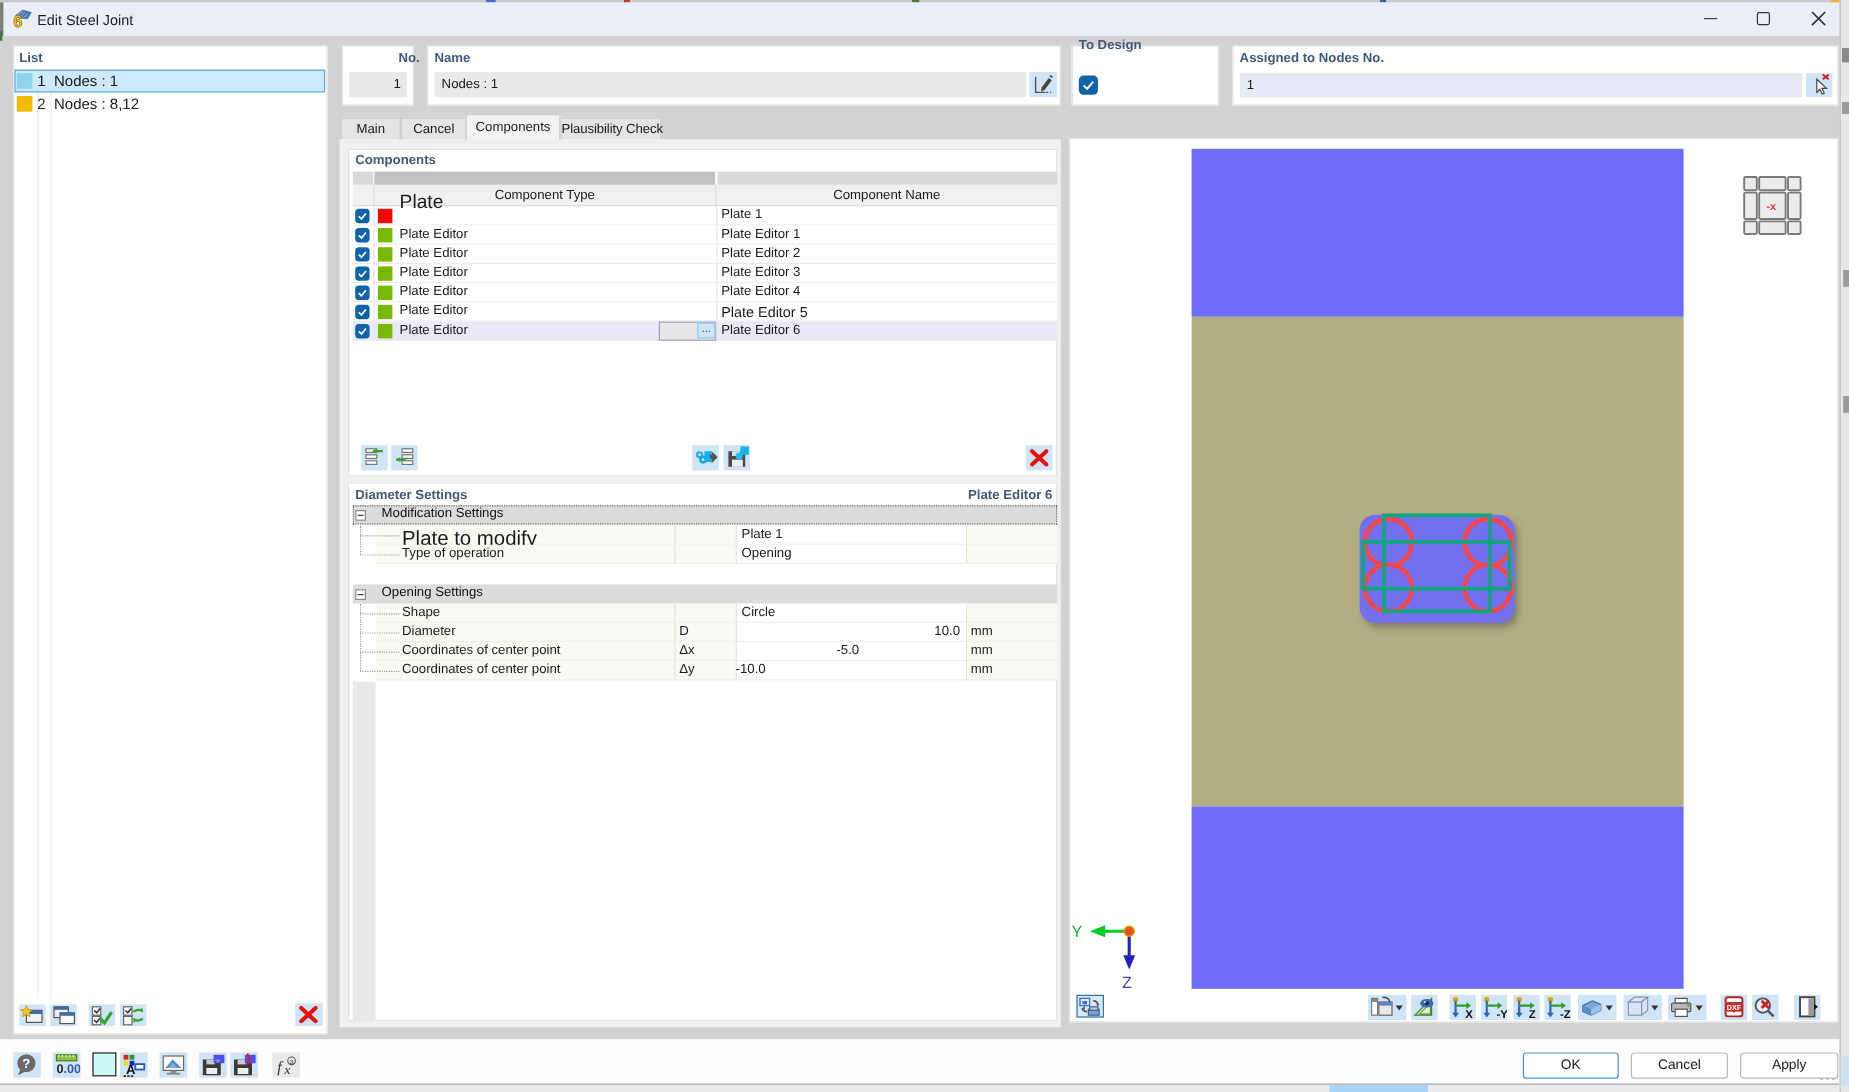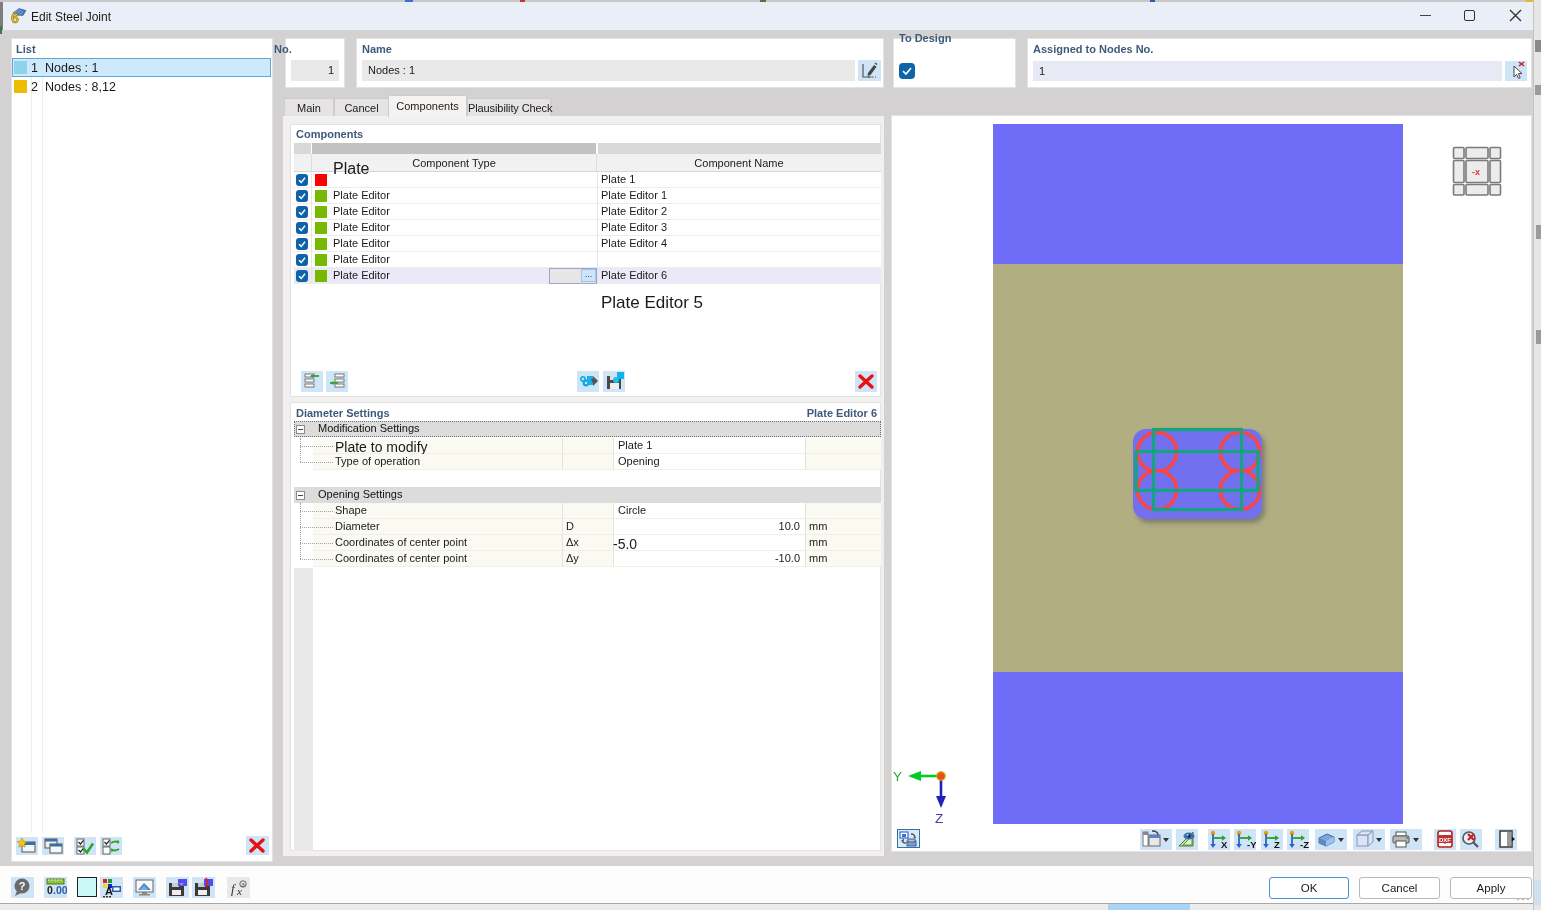--- a/index.html
+++ b/index.html
@@ -94,21 +94,21 @@
 </svg>
     </div>
 <div class="ib" style="left:246px;top:836px;width:23px;height:19px;">
       <svg width="22" height="19" viewBox="0 0 22 19">
 <path d="M5 4 L17 15 M17 4 L5 15" stroke="#e81010" stroke-width="3.4" stroke-linecap="round"></path>
 </svg>
     </div>
 </div>
 
 <div class="panel" style="left:285px;top:38px;width:60px;height:50px;"></div>
-<div class="abs glabel" style="left:274px;top:43px;">No.</div>
+<div class="abs glabel" style="left:287px;top:43px;padding-left:45px;">No.</div>
 <div class="fld" style="left:291px;top:60px;width:48px;height:21px;text-align:right;line-height:21px;padding-right:5px;">1</div>
 
 <div class="panel" style="left:356px;top:38px;width:528px;height:50px;"></div>
 <div class="abs glabel" style="left:362px;top:43px;">Name</div>
 <div class="fld" style="left:362px;top:60px;width:493px;height:21px;line-height:21px;padding-left:6px;">Nodes : 1</div>
 <div class="ib" style="left:858px;top:60px;width:23px;height:21px;">
     <svg width="23" height="21" viewBox="0 0 23 21">
 <path d="M5 4 v13 h8" stroke="#555" fill="none" stroke-width="1.2"></path>
 <path d="M10 13 L16 5 l2.5 1.8 L12.5 15 l-3 1 z" fill="#444"></path>
 <path d="M17 3 l2 1.5" stroke="#444" stroke-width="1.5"></path>
@@ -198,21 +198,21 @@
 <div class="abs" style="left:333px;top:237px;font-size:11px;">Plate Editor</div>
 <div class="abs" style="left:601px;top:237px;font-size:11px;">Plate Editor 4</div>
 <div class="abs" style="left:294px;top:252px;width:587px;height:16px;background:#ffffff;border-bottom:1px solid #ececec;"></div>
 <div class="abs" style="left:296px;top:254px;width:12px;height:12px;background:#0f63a8;border-radius:3px;">
     <svg width="12" height="12" viewBox="0 0 12 12">
       <path d="M3 6.2 L5.2 8.4 L9 3.8" stroke="#fff" stroke-width="1.4" fill="none"></path>
     </svg>
   </div>
 <div class="abs" style="left:315px;top:254px;width:12px;height:12px;background:#76b900;"></div>
 <div class="abs" style="left:333px;top:253px;font-size:11px;">Plate Editor</div>
-<div class="abs" style="left:601px;top:253px;font-size:17px;margin-top:40px;">Plate Editor 5</div>
+<div class="abs" style="left:601px;top:253px;font-size:12px;">Plate Editor 5</div>
 <div class="abs" style="left:294px;top:268px;width:587px;height:16px;background:#e9e9f8;border-bottom:1px solid #ececec;"></div>
 <div class="abs" style="left:296px;top:270px;width:12px;height:12px;background:#0f63a8;border-radius:3px;">
     <svg width="12" height="12" viewBox="0 0 12 12">
       <path d="M3 6.2 L5.2 8.4 L9 3.8" stroke="#fff" stroke-width="1.4" fill="none"></path>
     </svg>
   </div>
 <div class="abs" style="left:315px;top:270px;width:12px;height:12px;background:#76b900;"></div>
 <div class="abs" style="left:333px;top:269px;font-size:11px;">Plate Editor</div>
 <div class="abs" style="left:549px;top:268px;width:48px;height:16px;background:#e6e6e6;border:1px solid #a3a3cc;"></div>
 <div class="abs" style="left:581px;top:269px;width:15px;height:13px;background:#cde6f7;border:1px solid #9fc6e8;font-size:9px;text-align:center;line-height:9px;color:#333;">...</div>
@@ -275,21 +275,21 @@
       <path d="M1 3.5 H6" stroke="#444" stroke-width="1"></path>
     </svg>
   </div>
 <div class="abs" style="left:318px;top:422px;font-size:11px;color:#111;">Modification Settings</div>
 <div class="abs" style="left:300px;top:438px;width:1px;height:24px;border-left:1px dotted #a0a0a0;"></div>
 <div class="abs" style="left:313px;top:438px;width:249px;height:16px;background:#fafaf2;border-bottom:1px solid #f0f0e6;"></div>
 <div class="abs" style="left:562px;top:438px;width:51px;height:16px;background:#fafaf2;border-bottom:1px solid #f0f0e6;border-left:1px solid #e3e3da;"></div>
 <div class="abs" style="left:613px;top:438px;width:192px;height:16px;background:#fff;border-bottom:1px solid #f0f0e6;border-left:1px solid #e3e3da;"></div>
 <div class="abs" style="left:805px;top:438px;width:76px;height:16px;background:#fafaf2;border-bottom:1px solid #f0f0e6;border-left:1px solid #e3e3da;"></div>
 <div class="abs" style="left:300px;top:446px;width:33px;height:1px;border-top:1px dotted #a0a0a0;"></div>
-<div class="abs" style="left:335px;top:439px;font-size:14px;">Plate to modify</div>
+<div class="abs" style="left:335px;top:439px;font-size:17px;">Plate to modify</div>
 <div class="abs" style="left:618px;top:439px;font-size:11px;">Plate 1</div>
 <div class="abs" style="left:313px;top:454px;width:249px;height:16px;background:#fafaf2;border-bottom:1px solid #f0f0e6;"></div>
 <div class="abs" style="left:562px;top:454px;width:51px;height:16px;background:#fafaf2;border-bottom:1px solid #f0f0e6;border-left:1px solid #e3e3da;"></div>
 <div class="abs" style="left:613px;top:454px;width:192px;height:16px;background:#fff;border-bottom:1px solid #f0f0e6;border-left:1px solid #e3e3da;"></div>
 <div class="abs" style="left:805px;top:454px;width:76px;height:16px;background:#fafaf2;border-bottom:1px solid #f0f0e6;border-left:1px solid #e3e3da;"></div>
 <div class="abs" style="left:300px;top:462px;width:33px;height:1px;border-top:1px dotted #a0a0a0;"></div>
 <div class="abs" style="left:335px;top:455px;font-size:11px;">Type of operation</div>
 <div class="abs" style="left:618px;top:455px;font-size:11px;">Opening</div>
 <div class="abs" style="left:294px;top:487px;width:587px;height:16px;background:#dcdcdc;"></div>
 <div class="abs" style="left:296px;top:491px;width:9px;height:9px;background:#fff;border:1px solid #8a8a8a;">
@@ -315,30 +315,30 @@
 <div class="abs" style="left:566px;top:520px;font-size:11px;">D</div>
 <div class="abs" style="left:613px;top:520px;width:187px;text-align:right;font-size:11px;">10.0</div>
 <div class="abs" style="left:809px;top:520px;font-size:11px;">mm</div>
 <div class="abs" style="left:313px;top:535px;width:249px;height:16px;background:#fafaf2;border-bottom:1px solid #f0f0e6;"></div>
 <div class="abs" style="left:562px;top:535px;width:51px;height:16px;background:#fafaf2;border-bottom:1px solid #f0f0e6;border-left:1px solid #e3e3da;"></div>
 <div class="abs" style="left:613px;top:535px;width:192px;height:16px;background:#fff;border-bottom:1px solid #f0f0e6;border-left:1px solid #e3e3da;"></div>
 <div class="abs" style="left:805px;top:535px;width:76px;height:16px;background:#fafaf2;border-bottom:1px solid #f0f0e6;border-left:1px solid #e3e3da;"></div>
 <div class="abs" style="left:300px;top:543px;width:33px;height:1px;border-top:1px dotted #a0a0a0;"></div>
 <div class="abs" style="left:335px;top:536px;font-size:11px;">Coordinates of center point</div>
 <div class="abs" style="left:566px;top:536px;font-size:11px;">Δx</div>
-<div class="abs" style="left:613px;top:536px;width:187px;text-align:left;font-size:14px;">-5.0</div>
+<div class="abs" style="left:613px;top:536px;width:187px;text-align:center;font-size:11px;">-5.0</div>
 <div class="abs" style="left:809px;top:536px;font-size:11px;">mm</div>
 <div class="abs" style="left:313px;top:551px;width:249px;height:16px;background:#fafaf2;border-bottom:1px solid #f0f0e6;"></div>
 <div class="abs" style="left:562px;top:551px;width:51px;height:16px;background:#fafaf2;border-bottom:1px solid #f0f0e6;border-left:1px solid #e3e3da;"></div>
 <div class="abs" style="left:613px;top:551px;width:192px;height:16px;background:#fff;border-bottom:1px solid #f0f0e6;border-left:1px solid #e3e3da;"></div>
 <div class="abs" style="left:805px;top:551px;width:76px;height:16px;background:#fafaf2;border-bottom:1px solid #f0f0e6;border-left:1px solid #e3e3da;"></div>
 <div class="abs" style="left:300px;top:559px;width:33px;height:1px;border-top:1px dotted #a0a0a0;"></div>
 <div class="abs" style="left:335px;top:552px;font-size:11px;">Coordinates of center point</div>
 <div class="abs" style="left:566px;top:552px;font-size:11px;">Δy</div>
-<div class="abs" style="left:613px;top:552px;width:187px;text-align:right;font-size:11px;">-10.0</div>
+<div class="abs" style="left:613px;top:552px;width:187px;text-align:left;font-size:11px;">-10.0</div>
 <div class="abs" style="left:809px;top:552px;font-size:11px;">mm</div>
 <div class="abs" style="left:294px;top:568px;width:19px;height:283px;background:#e9e9e9;"></div>
 
 <div class="panel" style="left:891px;top:115px;width:641px;height:737px;"></div>
 <div class="abs" style="left:993px;top:124px;width:410px;height:140px;background:#6f6df7;"></div>
 <div class="abs" style="left:993px;top:264px;width:410px;height:408px;background:#b1ae82;"></div>
 <div class="abs" style="left:993px;top:672px;width:410px;height:152px;background:#6f6df7;"></div>
 <svg class="abs" style="left:1115px;top:410px;" width="170" height="125" viewBox="0 0 170 125">
 <defs>
       <filter id="sh" x="-20%" y="-20%" width="150%" height="150%">

